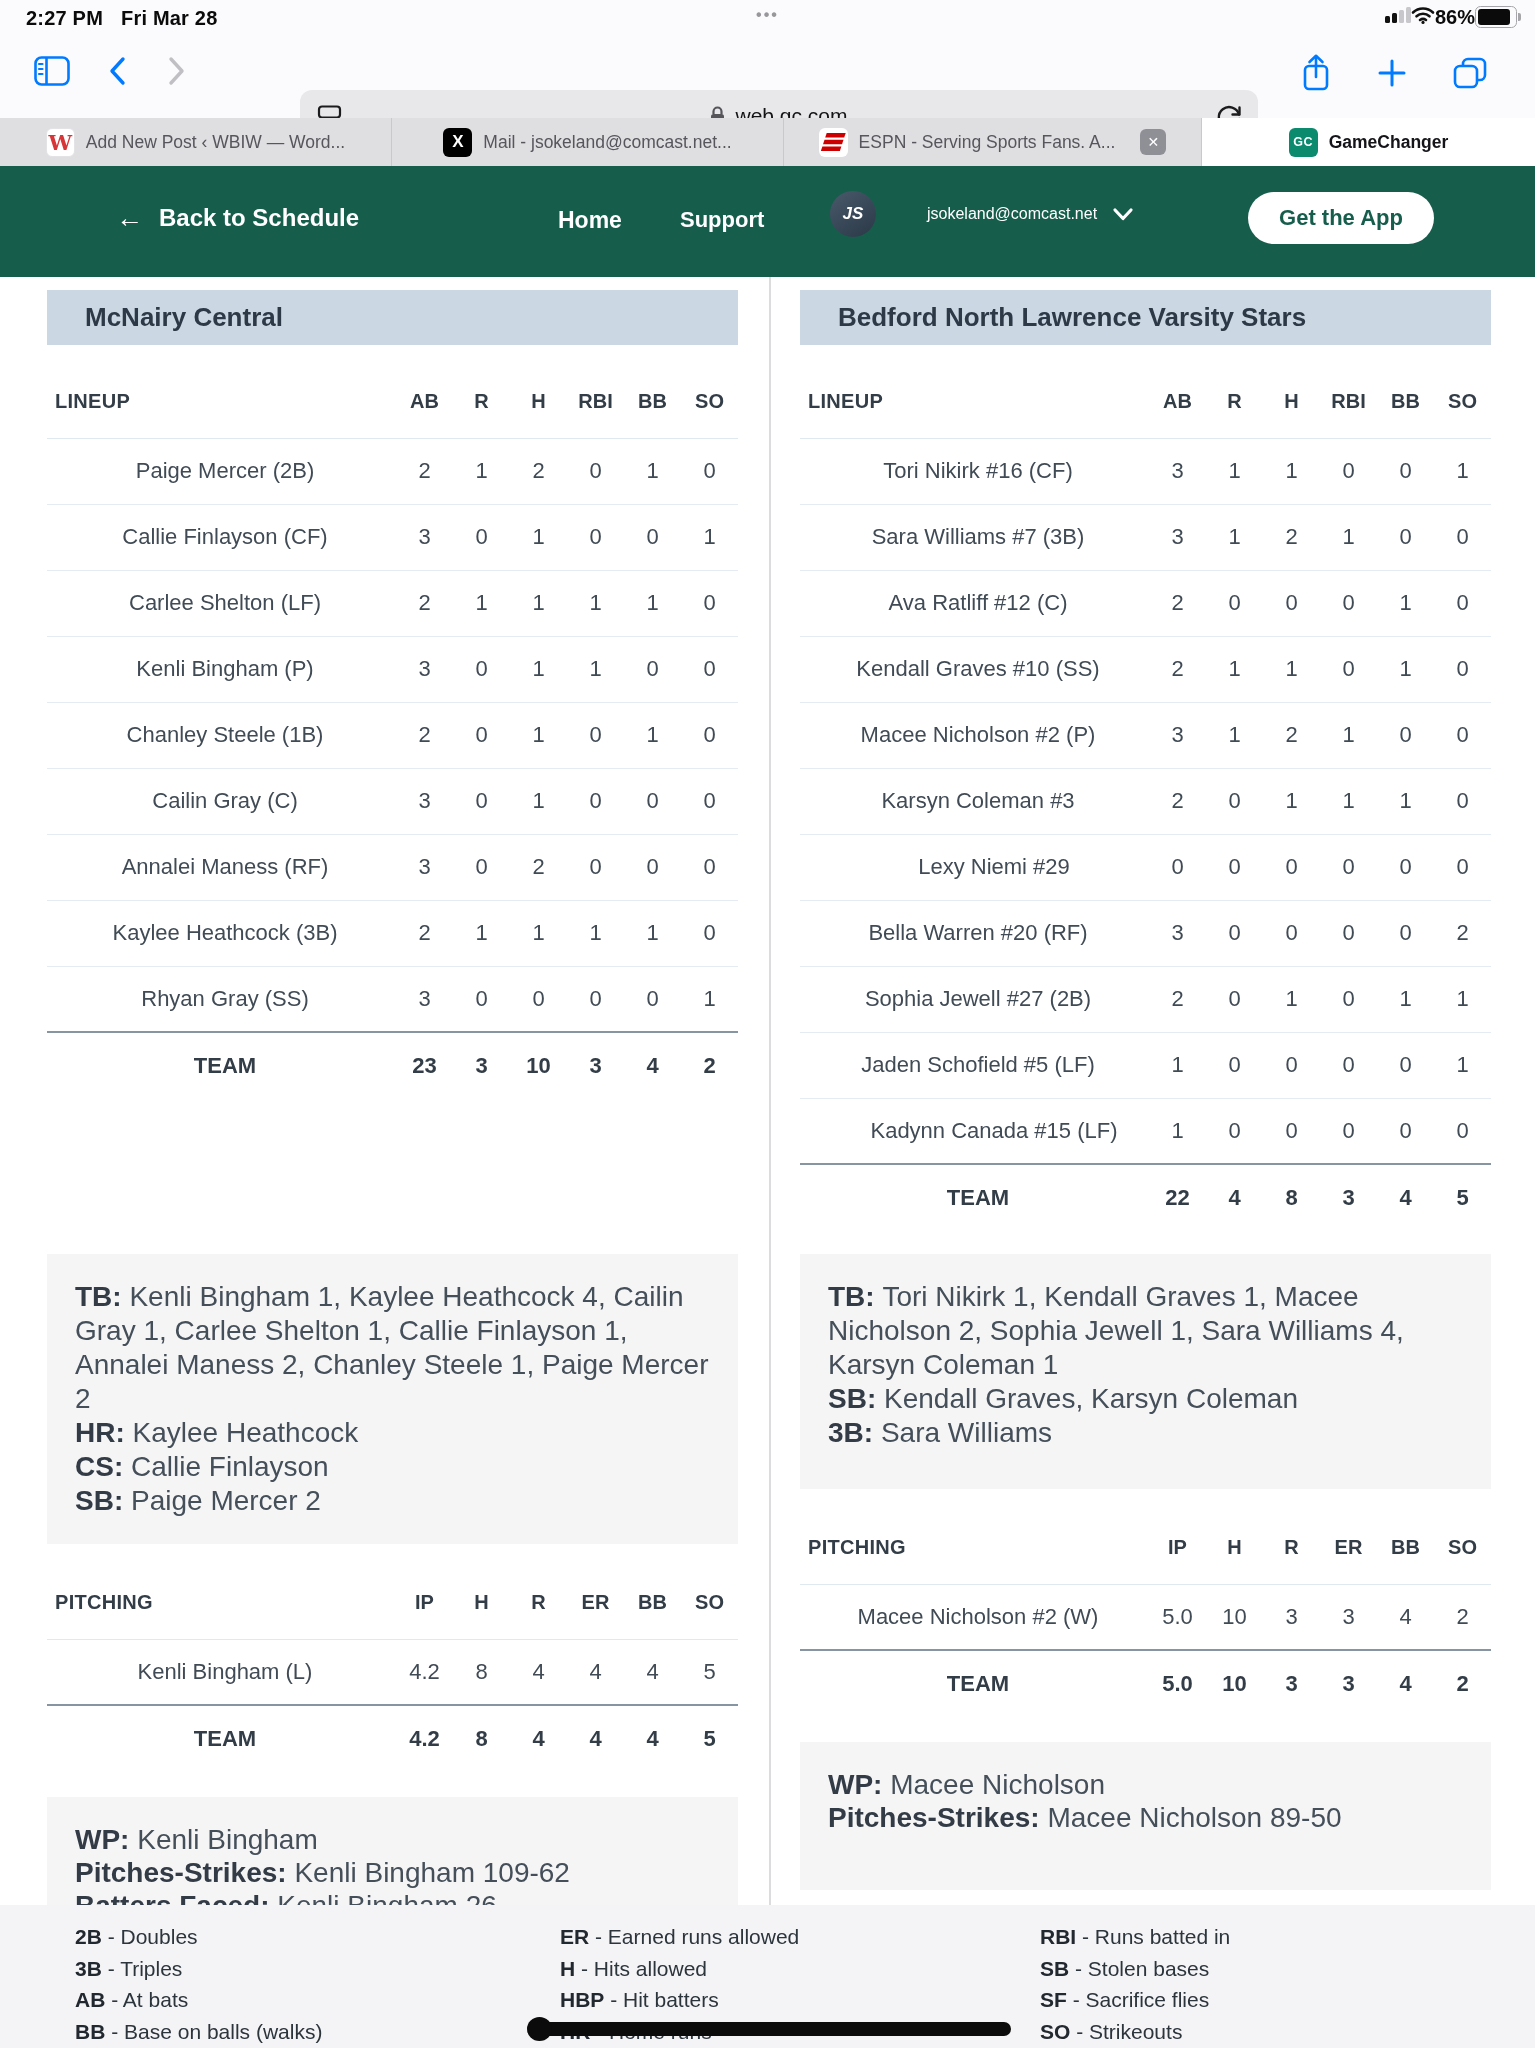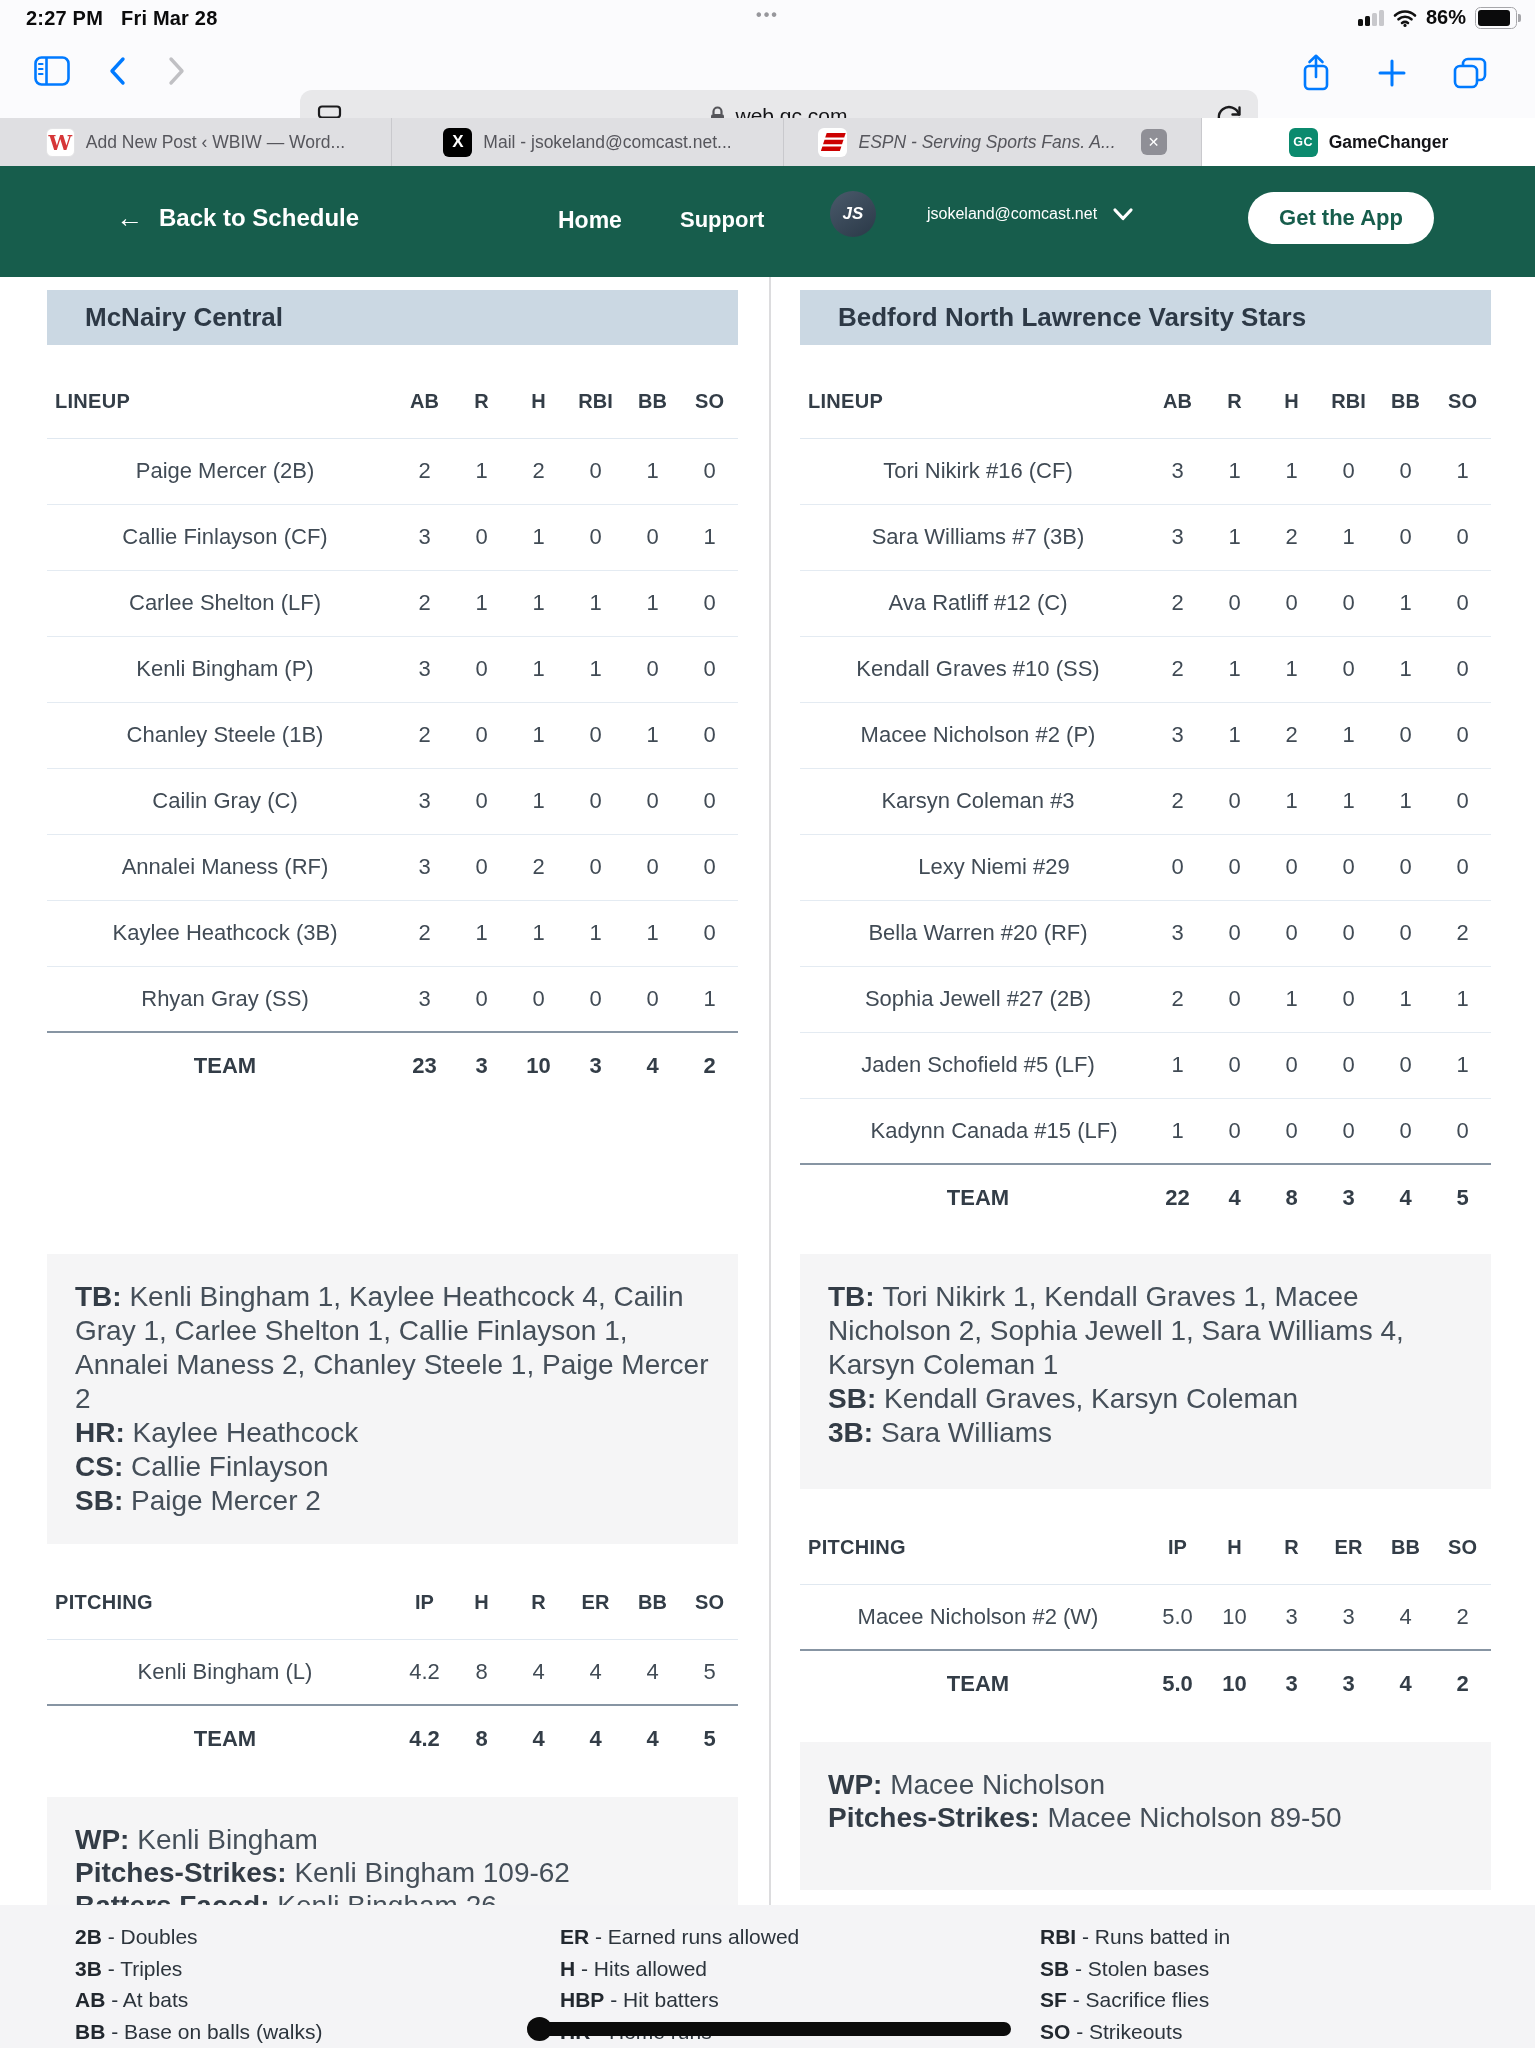--- a/index.html
+++ b/index.html
@@ -3,21 +3,21 @@
 <meta charset="utf-8">
 <style>
   html,body{margin:0;padding:0;background:#fff;}
   .screen{position:relative;width:1535px;height:2048px;background:#14b8a6;overflow:hidden;
           font-family:"Liberation Sans","DejaVu Sans",sans-serif;color:#1c1c1e;}
   
   .status-bar{position:absolute;left:0;top:0;width:1535px;height:37px;background:#fbfbfd;}
   .status-left{position:absolute;left:26px;top:7px;font-size:20px;font-weight:700;color:#0b0b0c;letter-spacing:.2px;}
   .status-left .date{margin-left:18px;}
   .status-dots{position:absolute;left:0;right:0;top:6px;text-align:center;color:#97979c;font-size:16px;letter-spacing:2px;font-weight:700;}
-  .status-right{position:absolute;right:18px;top:6px;display:flex;align-items:center;gap:9px;}
+  .status-right{position:absolute;right:18px;top:6px;display:flex;align-items:flex-start;}
   .sig{display:flex;align-items:flex-end;gap:2.5px;height:17px;}
   .sig i{display:block;width:4.5px;border-radius:1.5px;background:#c8c8cc;}
   .sig i:nth-child(1){height:7px;background:#111;}
   .sig i:nth-child(2){height:10px;background:#111;}
   .sig i:nth-child(3){height:13px;}
   .sig i:nth-child(4){height:16px;}
   .batt-pct{font-size:20px;font-weight:600;color:#0b0b0c;}
   .battery{position:relative;width:40px;height:20px;border:1.5px solid #a6a6aa;border-radius:5.5px;}
   .battery .fill{position:absolute;left:2px;top:2px;bottom:2px;width:86%;max-width:32px;background:#0b0b0c;border-radius:3px;}
   .battery .nub{position:absolute;right:-5px;top:6px;width:3px;height:8px;background:#a6a6aa;border-radius:0 2px 2px 0;}
@@ -202,21 +202,21 @@
 
   <div class="tab-strip">
     <div class="tab" style="width:392px;">
       <span class="fav fav-w">W</span>
       <span>Add New Post ‹ WBIW — Word...</span>
     </div>
     <div class="tab" style="width:392px;">
       <span class="fav fav-x">X</span>
       <span>Mail - jsokeland@comcast.net...</span>
     </div>
-    <div class="tab" style="width:418px;font-style:italic;">
+    <div class="tab" style="width:418px;">
       <span class="fav fav-espn">
         <svg width="26" height="26" viewBox="0 0 26 26">
             <g transform="skewX(-18) translate(6,0)">
               <rect x="2" y="4" width="19" height="4.6" fill="#cc0000"></rect>
               <rect x="2" y="10.7" width="19" height="4.6" fill="#cc0000"></rect>
               <rect x="2" y="17.4" width="19" height="4.6" fill="#cc0000"></rect>
             </g>
           </svg>
       </span>
       <span>ESPN - Serving Sports Fans. A...</span>

